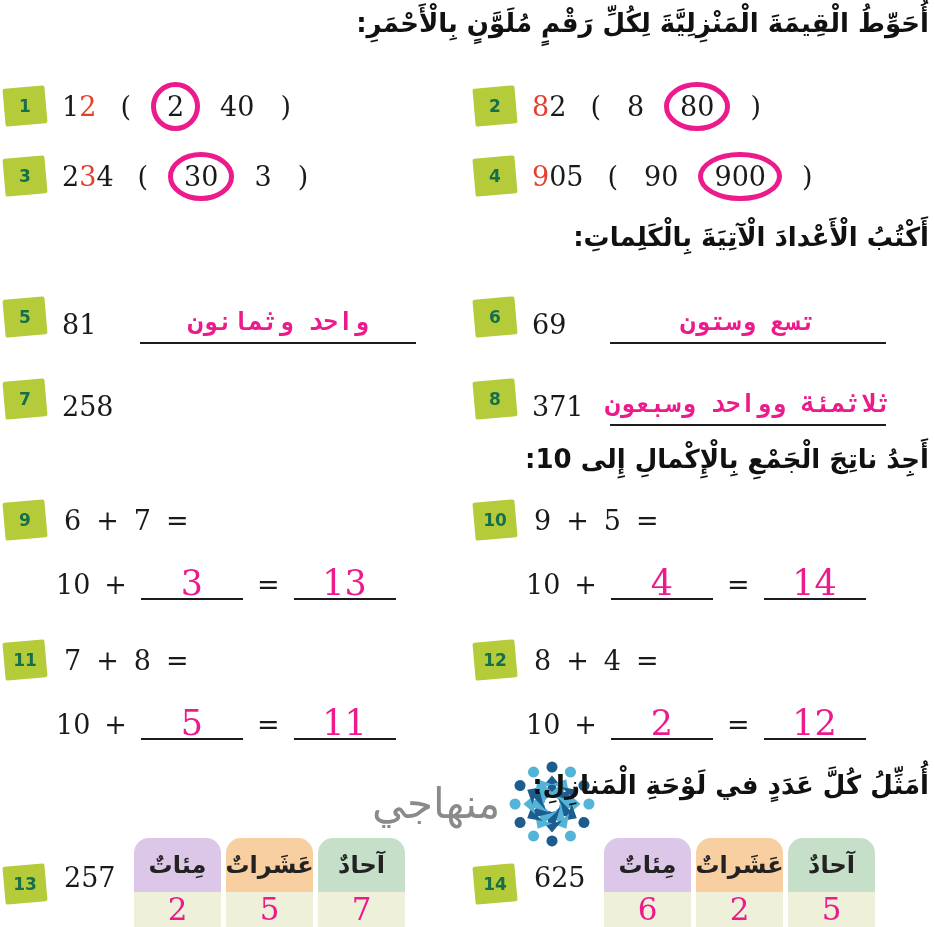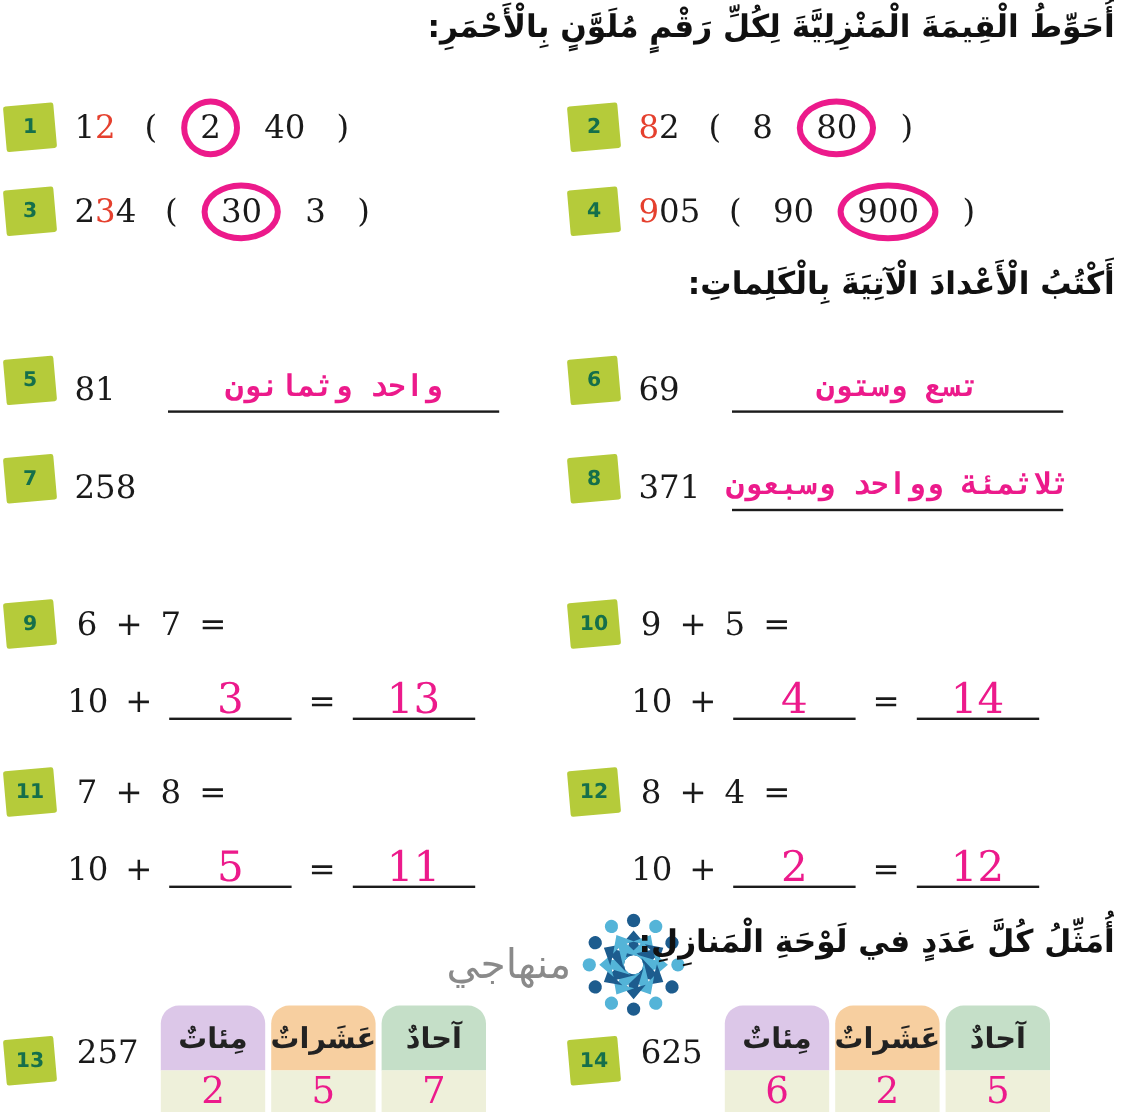--- a/index.html
+++ b/index.html
@@ -30,21 +30,21 @@
 
   
   .s-line1{position:absolute;display:flex;align-items:center;height:44px;}
   .s-expr{display:flex;gap:15px;font-family:"DejaVu Serif",serif;font-size:27px;margin-left:18px;}
   .s-line2{position:absolute;display:flex;align-items:flex-end;gap:14px;font-family:"DejaVu Serif",serif;font-size:27px;height:52px;}
   .blank{width:102px;border-bottom:2.5px solid #1c1c1c;display:flex;justify-content:center;}
   .blank b{color:var(--pink,#ec1a8b);font-family:"DejaVu Serif",serif;font-size:35px;font-weight:normal;line-height:1;position:relative;top:3px;}
 
   
   .logo{position:absolute;left:372px;top:756px;display:flex;align-items:center;gap:4px;}
-  .logo-text{color:var(--logo-gray,#8a8a8a);font-size:34px;line-height:1;}
+  .logo-text{color:var(--logo-gray,#8a8a8a);font-size:42px;line-height:1;}
   .pd{fill:var(--logo-dark,#1d5c8e);} .pl{fill:var(--logo-light,#54b4d8);}
 
   
   .p-item{position:absolute;display:flex;align-items:flex-start;}
   .p-item .badge{margin-top:27px;}
   .p-num{font-family:"DejaVu Serif",serif;font-size:27px;margin:24px 12px 0 18px;min-width:58px;}
   .pv-table{display:flex;gap:5px;}
   .pv-col{width:87px;display:flex;flex-direction:column;}
   .pv-h{height:54px;border-radius:15px 15px 0 0;display:flex;align-items:center;justify-content:center;
         font-weight:bold;font-size:24px;color:#222;direction:rtl;}
@@ -153,20 +153,21 @@
     <span class="badge">
         <i></i>
         <b>8</b>
       </span>
     <span class="num">371</span>
     <span class="ans-line">
         <span class="ans-text">ثلاثمئة وواحد وسبعون</span>
       </span>
   </div>
 
+  <div class="inst" style="top:444px">أَجِدُ ناتِجَ الْجَمْعِ بِالْإِكْمالِ إِلى 10:</div>
 
   <div class="s-line1 col-l" style="top:498px">
     <span class="badge">
         <i></i>
         <b>9</b>
       </span>
     <span class="s-expr">
       <span>6</span>
         <span>+</span>
         <span>7</span>

